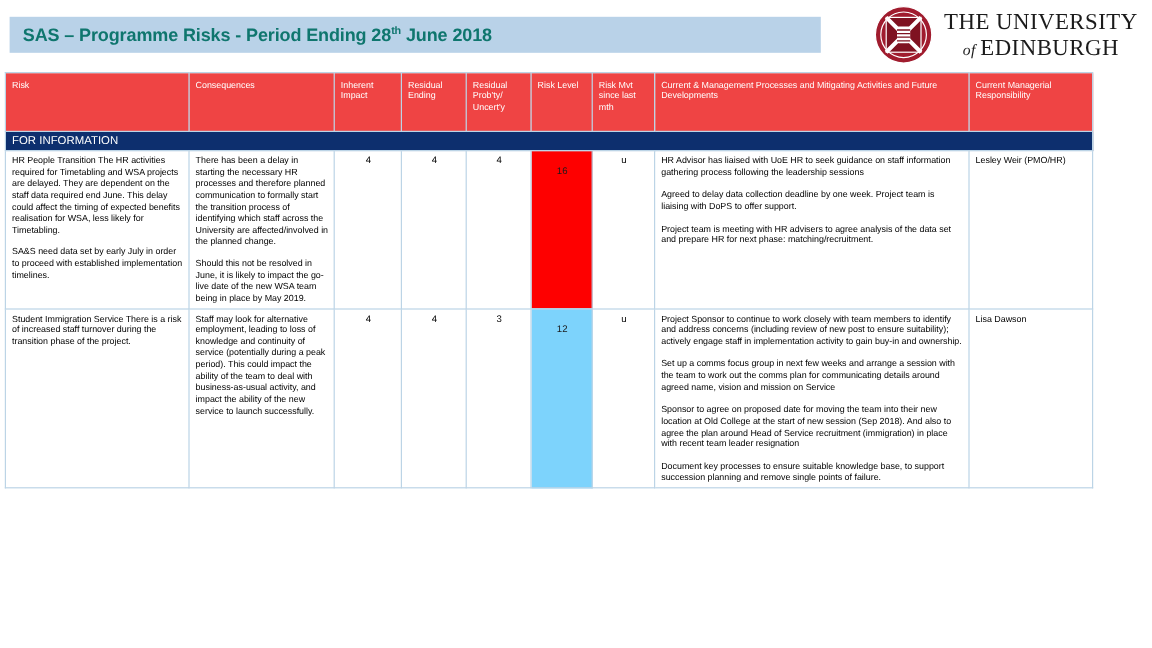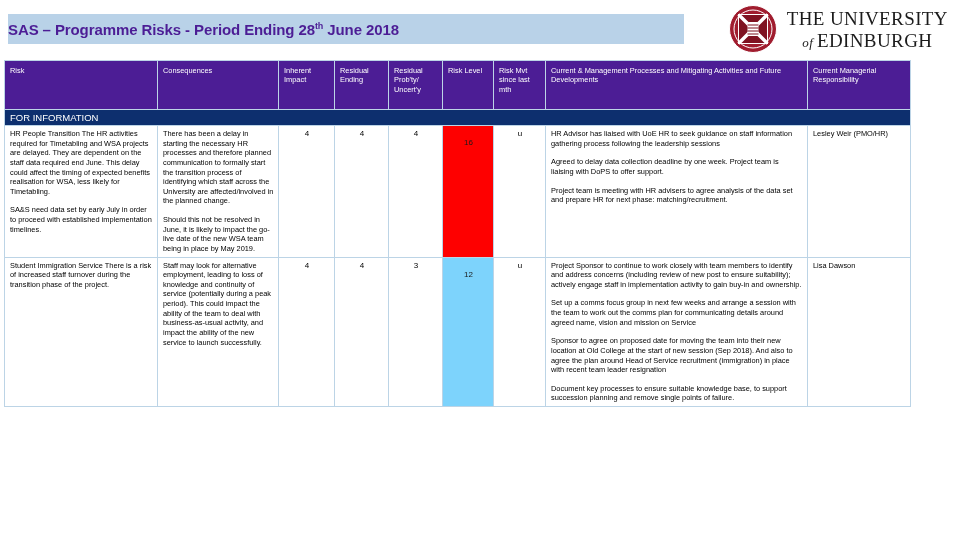--- a/index.html
+++ b/index.html
@@ -27,21 +27,22 @@
     top: 14px;
     width: 676px;
     height: 30px;
     background: #b9d2e8;
     display: flex;
     align-items: center;
   }
   .title-text {
     font-size: 15px;
     font-weight: bold;
-    color: #4c1d95;
+    color: #0f766e;
+    padding-left: 11px;
     letter-spacing: -0.1px;
     white-space: nowrap;
   }
   .title-text sup {
     font-size: 9px;
     vertical-align: super;
   }
 
   
   .logo {
@@ -83,21 +84,21 @@
   
   .risk-table {
     position: absolute;
     left: 4px;
     top: 60px;
     width: 906px;
     border-collapse: collapse;
     table-layout: fixed;
   }
   .risk-table th {
-    background: #4c1d95;
+    background: #ef4444;
     color: #ffffff;
     font-size: 7.4px;
     font-weight: normal;
     text-align: left;
     vertical-align: top;
     padding: 5px 4px 5px 5px;
     border: 1px solid #bcd4e6;
     line-height: 1.28;
     height: 38px;
   }

